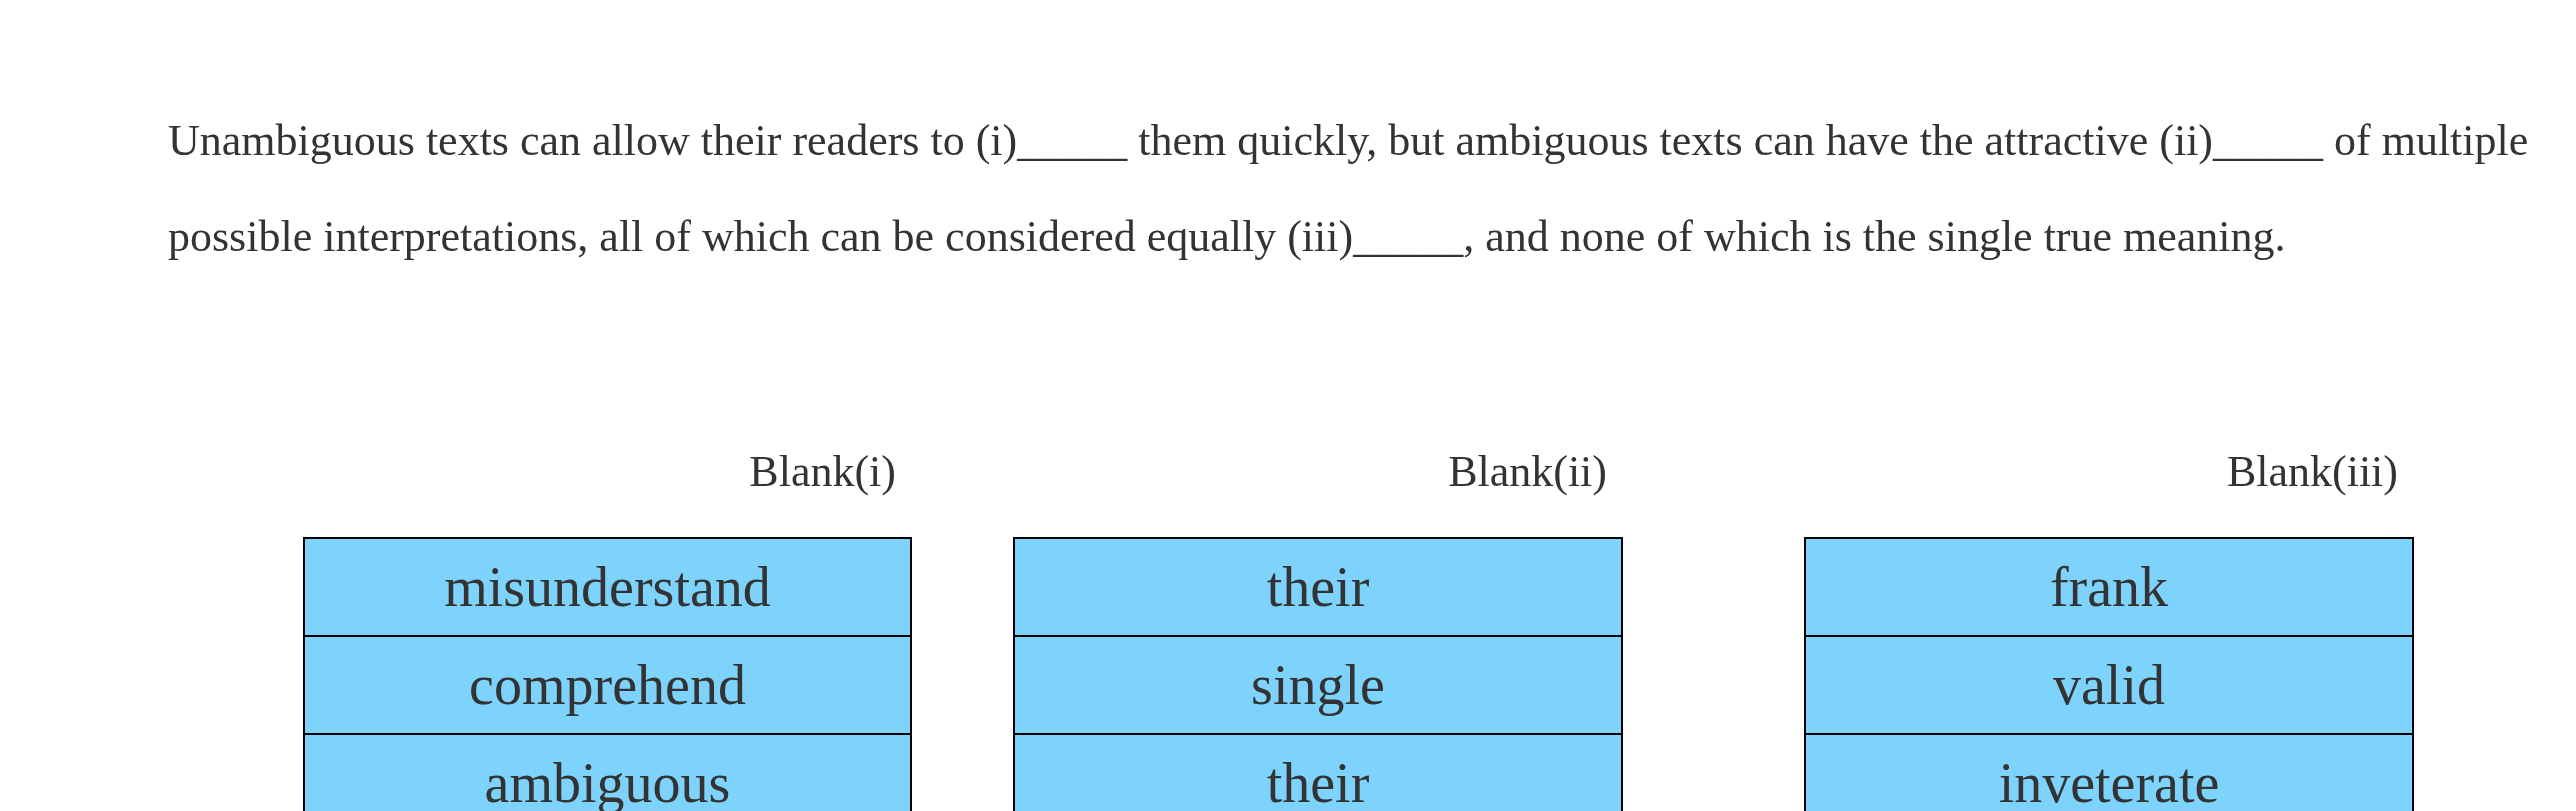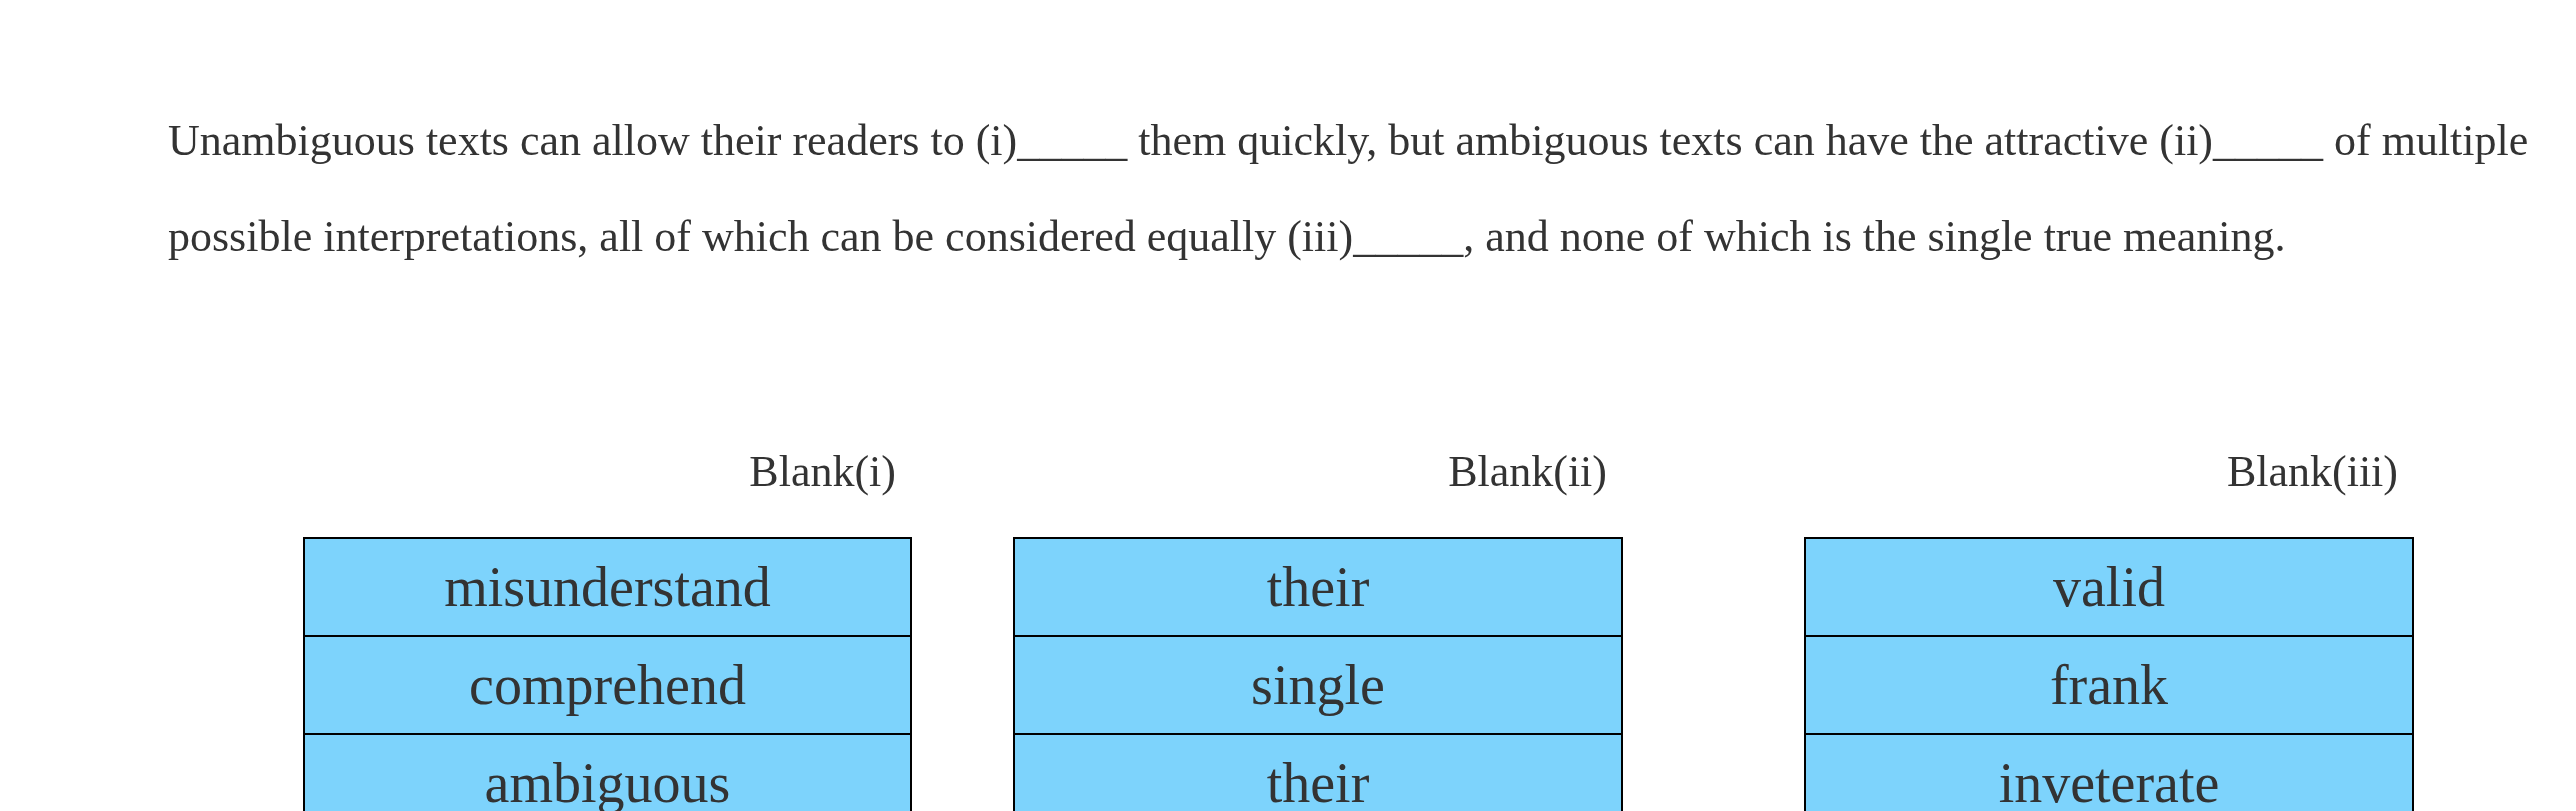--- a/index.html
+++ b/index.html
@@ -95,24 +95,24 @@
         </tr>
       </tbody>
     </table>
   </div>
 
   <div class="blank-column c3">
     <div class="blank-label">Blank(iii)</div>
     <table class="options-table">
       <tbody>
         <tr>
-          <td>valid</td>
+          <td>frank</td>
         </tr>
         <tr>
-          <td>frank</td>
+          <td>valid</td>
         </tr>
         <tr>
           <td>inveterate</td>
         </tr>
       </tbody>
     </table>
   </div>
 
 </div>
 

